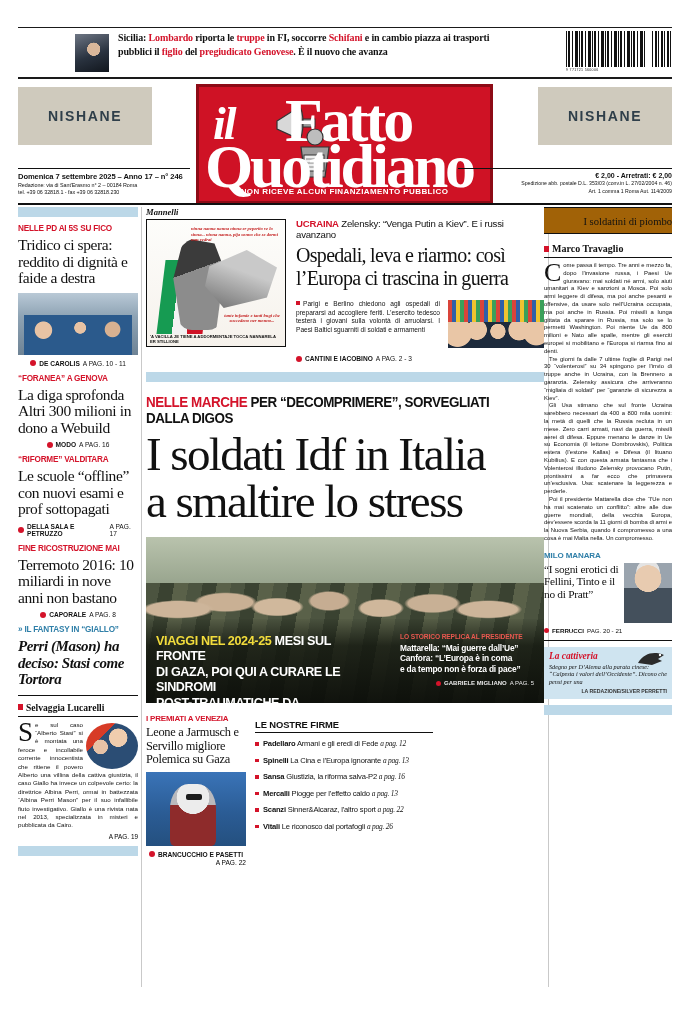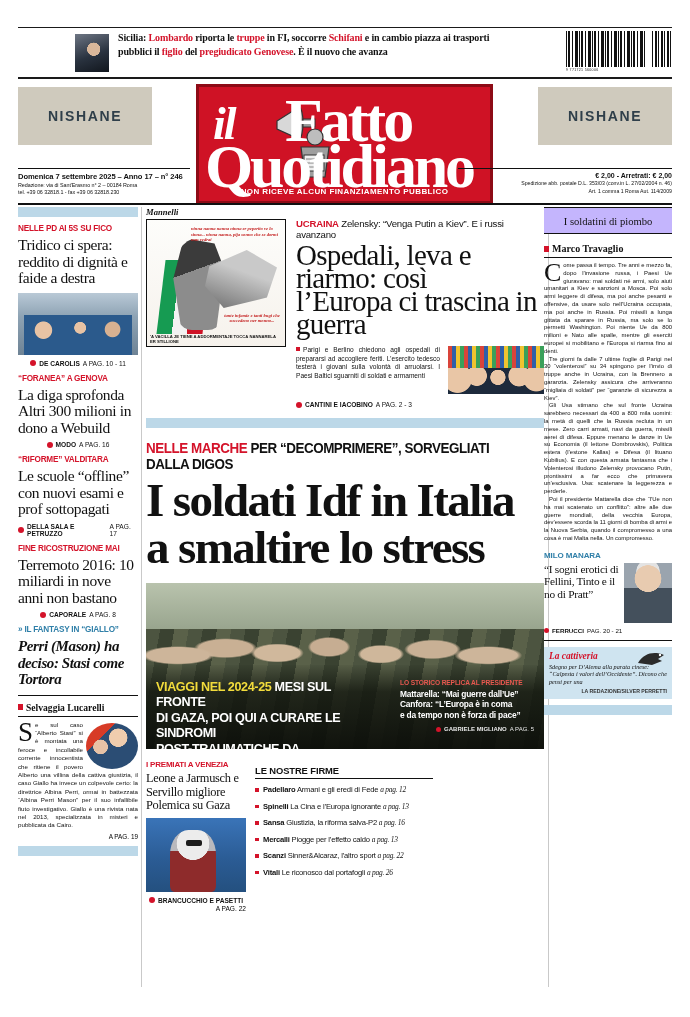--- a/index.html
+++ b/index.html
@@ -207,21 +207,21 @@
     font-family:"Liberation Sans", sans-serif; font-weight:700;
     font-size:4.2px; line-height:5px; color:#111;
   }
 
   .ukr { flex:1; padding-top:11px; }
   .ukr .kick {
     font-family:"Liberation Sans", sans-serif; font-size:9.6px; color:#111; letter-spacing:-0.2px;
   }
   .ukr .kick b { color:#d4132a; font-weight:700; }
   .ukr h2 {
-    font-family:"Liberation Serif", serif; font-weight:400; font-size:29px;
+    font-family:"Liberation Serif", serif; font-weight:400; font-size:20px;
     line-height:23px; color:#111; margin-top:4px; letter-spacing:-0.7px;
   }
   .ukr .sum-row { display:flex; gap:8px; margin-top:10px; }
   .ukr .sum {
     flex:1; font-family:"Liberation Sans", sans-serif; font-size:6.6px;
     line-height:8.6px; color:#111; text-align:justify;
   }
   .ukr .sum .sq { display:inline-block; width:4px; height:4px; background:#d4132a; margin-right:3px; vertical-align:1px;}
   .ukr .sum-photo {
     width:96px; height:48px;
@@ -250,21 +250,21 @@
   .blue-band { width:398px; height:10px; background:#bcd8e8; margin-top:10px; }
 
   .main-kicker {
     margin-top:12px;
     font-family:"Liberation Sans", sans-serif; font-weight:700; font-size:14.6px;
     letter-spacing:-0.5px; color:#111;
     transform: scaleX(0.92); transform-origin:left center;
   }
   .main-kicker .red { color:#d4132a; }
   .main-head {
-    font-family:"Liberation Serif", serif; font-weight:700;
+    font-family:"Liberation Serif", serif; font-weight:400;
     font-size:47px; line-height:47px; letter-spacing:-1.6px; color:#111;
     margin-top:5px;
   }
 
   .main-photo {
     width:398px; height:166px; margin-top:12px; position:relative; overflow:hidden;
     background:linear-gradient(180deg,#8fa18b 0%, #5d6b57 45%, #2e3329 100%);
   }
   .main-photo .sky { position:absolute; inset:0 0 62% 0; background:linear-gradient(180deg,#b9c3ad 0%,#8d9a83 100%); }
   .main-photo .troops { position:absolute; left:0; right:0; bottom:0; height:120px;
@@ -346,22 +346,22 @@
     color:#111; margin-bottom:7.5px; position:relative; padding-left:8px;
     letter-spacing:-0.2px;
   }
   .firme li::before { content:""; position:absolute; left:0; top:3px; width:3.5px; height:3.5px; background:#d4132a; }
   .firme li b { font-weight:700; }
   .firme li i { font-family:"Liberation Serif", serif; font-style:italic; font-size:7.4px; }
 
   
   .right-col { position:absolute; right:18px; top:0; width:128px; height:786px; }
   .rc-titlebox {
-    width:128px; background:#c4b5fd; border-top:1.5px solid #111; border-bottom:1.5px solid #111;
-    text-align:center; padding:3px 0 4px;
+    width:128px; background:#a16207; border-top:1.5px solid #111; border-bottom:1.5px solid #111;
+    text-align:right; padding:3px 0 4px;
   }
   .rc-titlebox span { font-family:"Liberation Serif", serif; font-size:10.6px; font-weight:400; color:#111; }
   .rc-author {
     display:flex; align-items:center; gap:3px; margin-top:9px;
     font-family:"Liberation Serif", serif; font-weight:700; font-size:10px; color:#111;
   }
   .rc-author .sq { width:5px; height:6px; background:#d4132a; }
   .rc-authorline { width:128px; height:1px; background:#111; margin-top:3px; }
   .rc-body {
     margin-top:4px; font-family:"Liberation Sans", sans-serif; font-size:5.9px;

